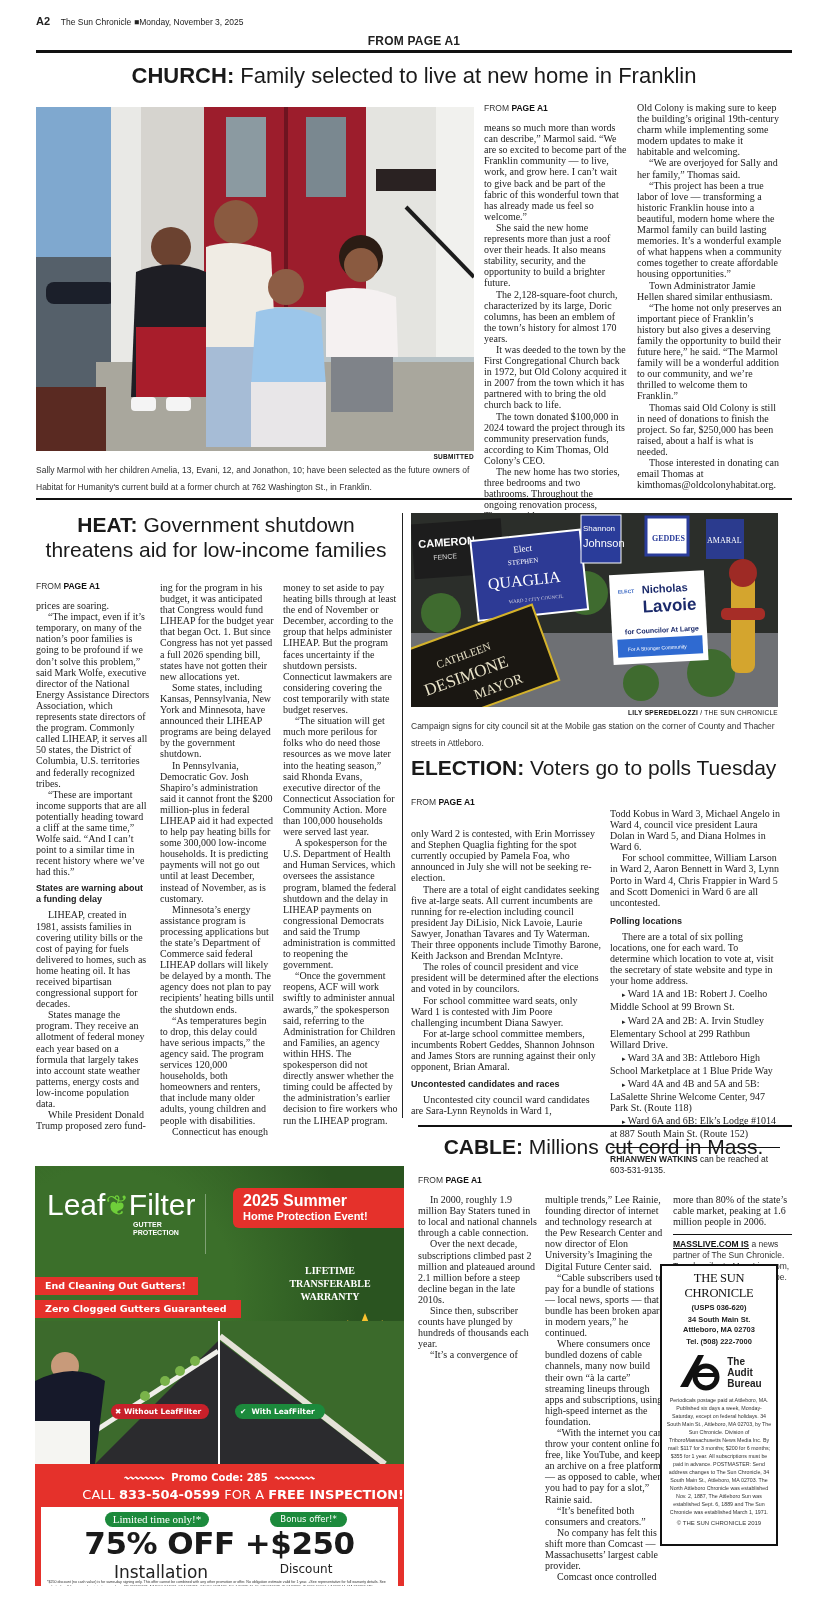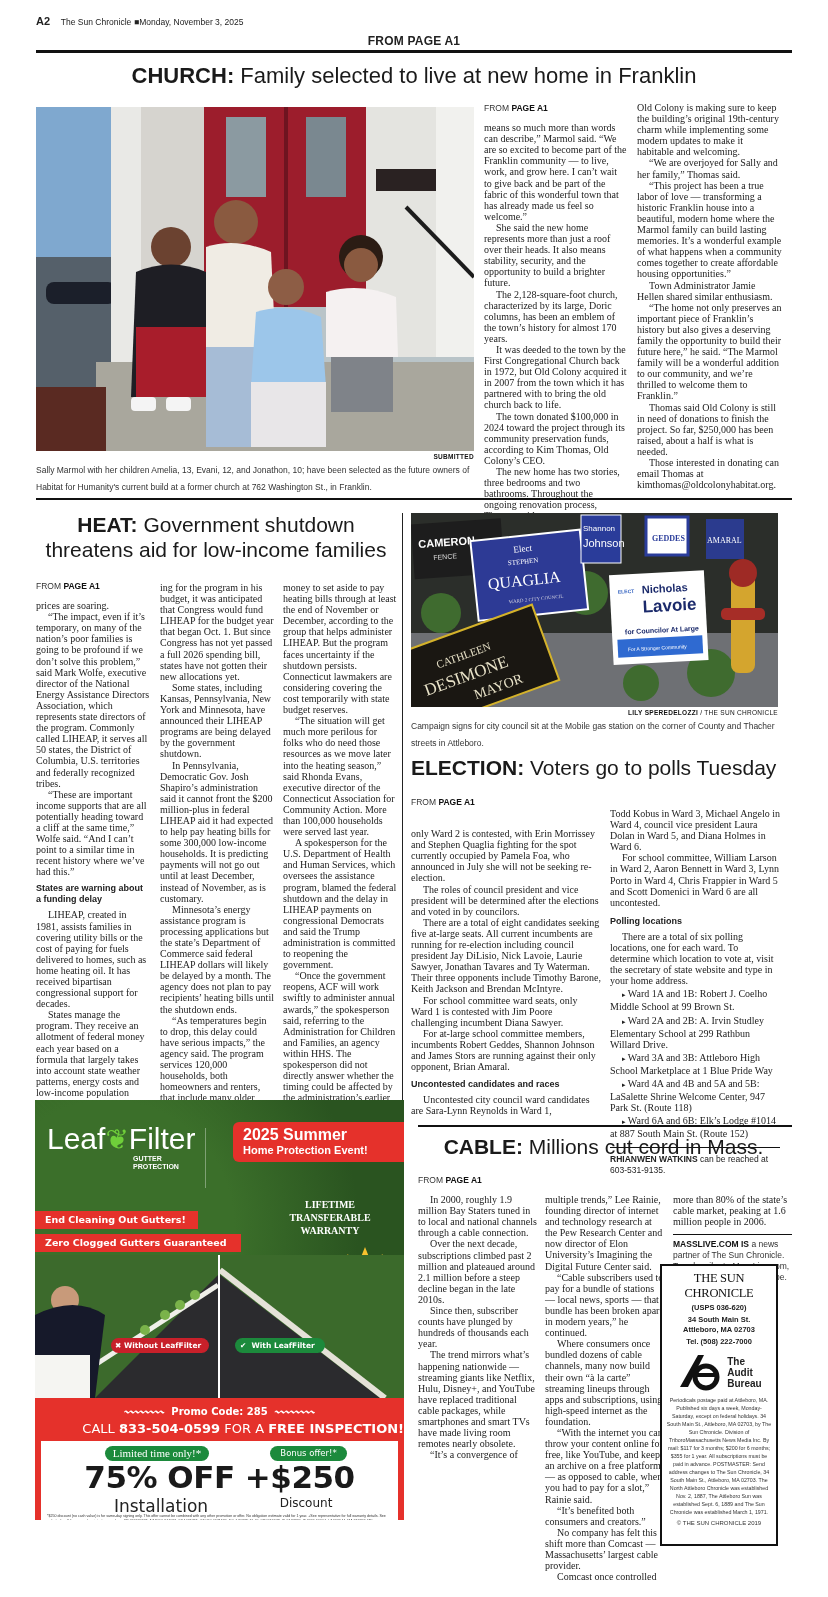--- a/index.html
+++ b/index.html
@@ -31,21 +31,21 @@
   .caption { font-size: 8.5px; line-height: 17px; color: #333; }
 
   
   .photo-church { left: 36px; top: 107px; width: 438px; height: 344px; overflow: hidden; background: #8b9aa5; }
   .photo-election { left: 411px; top: 513px; width: 367px; height: 194px; overflow: hidden; background: #2a2c28; }
 
   .vrule { background: #222; }
   .hrule { background: #111; }
 
   
-  .ad { left: 35px; top: 1100px; width: 369px; height: 420px; background: #701a75; overflow: hidden; }
+  .ad { left: 35px; top: 1166px; width: 369px; height: 420px; background: #701a75; overflow: hidden; }
   .ad-grass { position: absolute; inset: 0; background:
       radial-gradient(circle at 20% 30%, #3b6f2a 0 30%, transparent 60%),
       radial-gradient(circle at 80% 20%, #2a5420 0 25%, transparent 60%),
       repeating-linear-gradient(45deg, #2d5a1f 0 2px, #356826 2px 4px); }
   .red { background: #e5312b; }
   .green-pill { background: #1c8a3c; color: #fff; border-radius: 10px; font-size: 10px; text-align: center; }
 
   .sun-box { left: 660px; top: 1264px; width: 118px; height: 282px; border: 2.5px solid #111; background: #fff; }
 </style>
 </head>
@@ -208,22 +208,22 @@
 </div>
 <div class="abs caption sans" style="left:411px; top:718px; width:370px;">Campaign signs for city council sit at the Mobile gas station on the corner of County and Thacher streets in Attleboro.</div>
 
 <div class="abs headline sans" style="left:411px; top:756px; width:372px; font-size:21px; text-align:left;">
   <b>ELECTION:</b><span> Voters go to polls Tuesday</span>
 </div>
 
 <div class="abs col serif" style="left:411px; top:797px; width:190px;">
   <div class="fromlabel sans" style="margin-bottom:20px;"><span>FROM </span><b>PAGE A1</b></div>
   <p class="noind">only Ward 2 is contested, with Erin Morrissey and Stephen Quaglia fighting for the spot currently occupied by Pamela Foa, who announced in July she will not be seeking re-election.</p>
+  <p>There are a total of eight candidates seeking five at-large seats. All current incumbents are running for re-election including council president Jay DiLisio, Nick Lavoie, Laurie Sawyer, Jonathan Tavares and Ty Waterman. Their three opponents include Timothy Barone, Keith Jackson and Brendan McIntyre.</p>
   <p>The roles of council president and vice president will be determined after the elections and voted in by councilors.</p>
-  <p>There are a total of eight candidates seeking five at-large seats. All current incumbents are running for re-election including council president Jay DiLisio, Nick Lavoie, Laurie Sawyer, Jonathan Tavares and Ty Waterman. Their three opponents include Timothy Barone, Keith Jackson and Brendan McIntyre.</p>
   <p>For school committee ward seats, only Ward 1 is contested with Jim Poore challenging incumbent Diana Sawyer.</p>
   <p>For at-large school committee members, incumbents Robert Geddes, Shannon Johnson and James Stors are running against their only opponent, Brian Amaral.</p>
   <div class="subhead sans" style="margin-top:7px;">Uncontested candidates and races</div>
   <p>Uncontested city council ward candidates are Sara-Lynn Reynolds in Ward 1,</p>
 </div>
 
 <div class="abs col serif" style="left:610px; top:808px; width:170px;">
   <p class="noind">Todd Kobus in Ward 3, Michael Angelo in Ward 4, council vice president Laura Dolan in Ward 5, and Diana Holmes in Ward 6.</p>
   <p>For school committee, William Larson in Ward 2, Aaron Bennett in Ward 3, Lynn Porto in Ward 4, Chris Frappier in Ward 5 and Scott Domenici in Ward 6 are all uncontested.</p>
   <div class="subhead sans" style="margin-top:8px;">Polling locations</div>
@@ -336,38 +336,37 @@
 
 <div class="abs headline sans" style="left:411px; top:1135px; width:385px; font-size:21px;">
   <b>CABLE:</b><span> Millions cut cord in Mass.</span>
 </div>
 
 <div class="abs col serif" style="left:418px; top:1175px; width:120px;">
   <div class="fromlabel sans"><span>FROM </span><b>PAGE A1</b></div>
   <p>In 2000, roughly 1.9 million Bay Staters tuned in to local and national channels through a cable connection.</p>
   <p>Over the next decade, subscriptions climbed past 2 million and plateaued around 2.1 million before a steep decline began in the late 2010s.</p>
   <p>Since then, subscriber counts have plunged by hundreds of thousands each year.</p>
-  <p>The trend mirrors what’s happening nationwide — streaming giants like Netflix, Hulu, Disney+, and YouTube have replaced traditional cable packages, while smartphones and smart TVs have made living room remotes nearly obsolete.</p>
   <p>“It’s a convergence of</p>
 </div>
 <div class="abs col serif" style="left:545px; top:1194px; width:120px;">
   <p class="noind">multiple trends,” Lee Rainie, founding director of internet and technology research at the Pew Research Center and now director of Elon University’s Imagining the Digital Future Center said.</p>
   <p>“Cable subscribers used to pay for a bundle of stations — local news, sports — that bundle has been broken apart in modern years,” he continued.</p>
   <p>Where consumers once bundled dozens of cable channels, many now build their own “à la carte” streaming lineups through apps and subscriptions, using high-speed internet as the foundation.</p>
   <p>“With the internet you can throw your content online for free, like YouTube, and keep an archive on a free platform — as opposed to cable, where you had to pay for a slot,” Rainie said.</p>
   <p>“It’s benefited both consumers and creators.”</p>
   <p>No company has felt this shift more than Comcast — Massachusetts’ largest cable provider.</p>
   <p>Comcast once controlled</p>
 </div>
 <div class="abs col serif" style="left:673px; top:1194px; width:118px;">
   <p class="noind">more than 80% of the state’s cable market, peaking at 1.6 million people in 2006.</p>
 </div>
 <div class="abs hrule" style="left:673px; top:1234px; width:119px; height:1px;"></div>
 <div class="abs sans" style="left:673px; top:1239px; width:119px; font-size:8.5px; line-height:11px; color:#333;">
-  <b style="color:#111;">MASSLIVE.COM IS</b><span> a news partner of The Sun Chronicle. To subscribe to MassLive.com, go to masslive.com/subscribe.</span>
+  <b style="color:#111;text-decoration:underline;">MASSLIVE.COM IS</b><span> a news partner of The Sun Chronicle. To subscribe to MassLive.com, go to masslive.com/subscribe.</span>
 </div>
 
 <div class="abs sun-box">
   <div style="text-align:center; font-family:'Liberation Serif',serif; font-size:12.5px; letter-spacing:-0.3px; margin-top:5px; color:#111;">THE SUN CHRONICLE</div>
   <div class="sans" style="text-align:center; font-weight:bold; font-size:7.5px; line-height:10px; margin-top:2px;">
     <div>(USPS 036-620)</div>
     <div style="margin-top:2px;">34 South Main St.</div>
     <div>Attleboro, MA 02703</div>
     <div style="margin-top:2px;">Tel. (508) 222-7000</div>
   </div>

